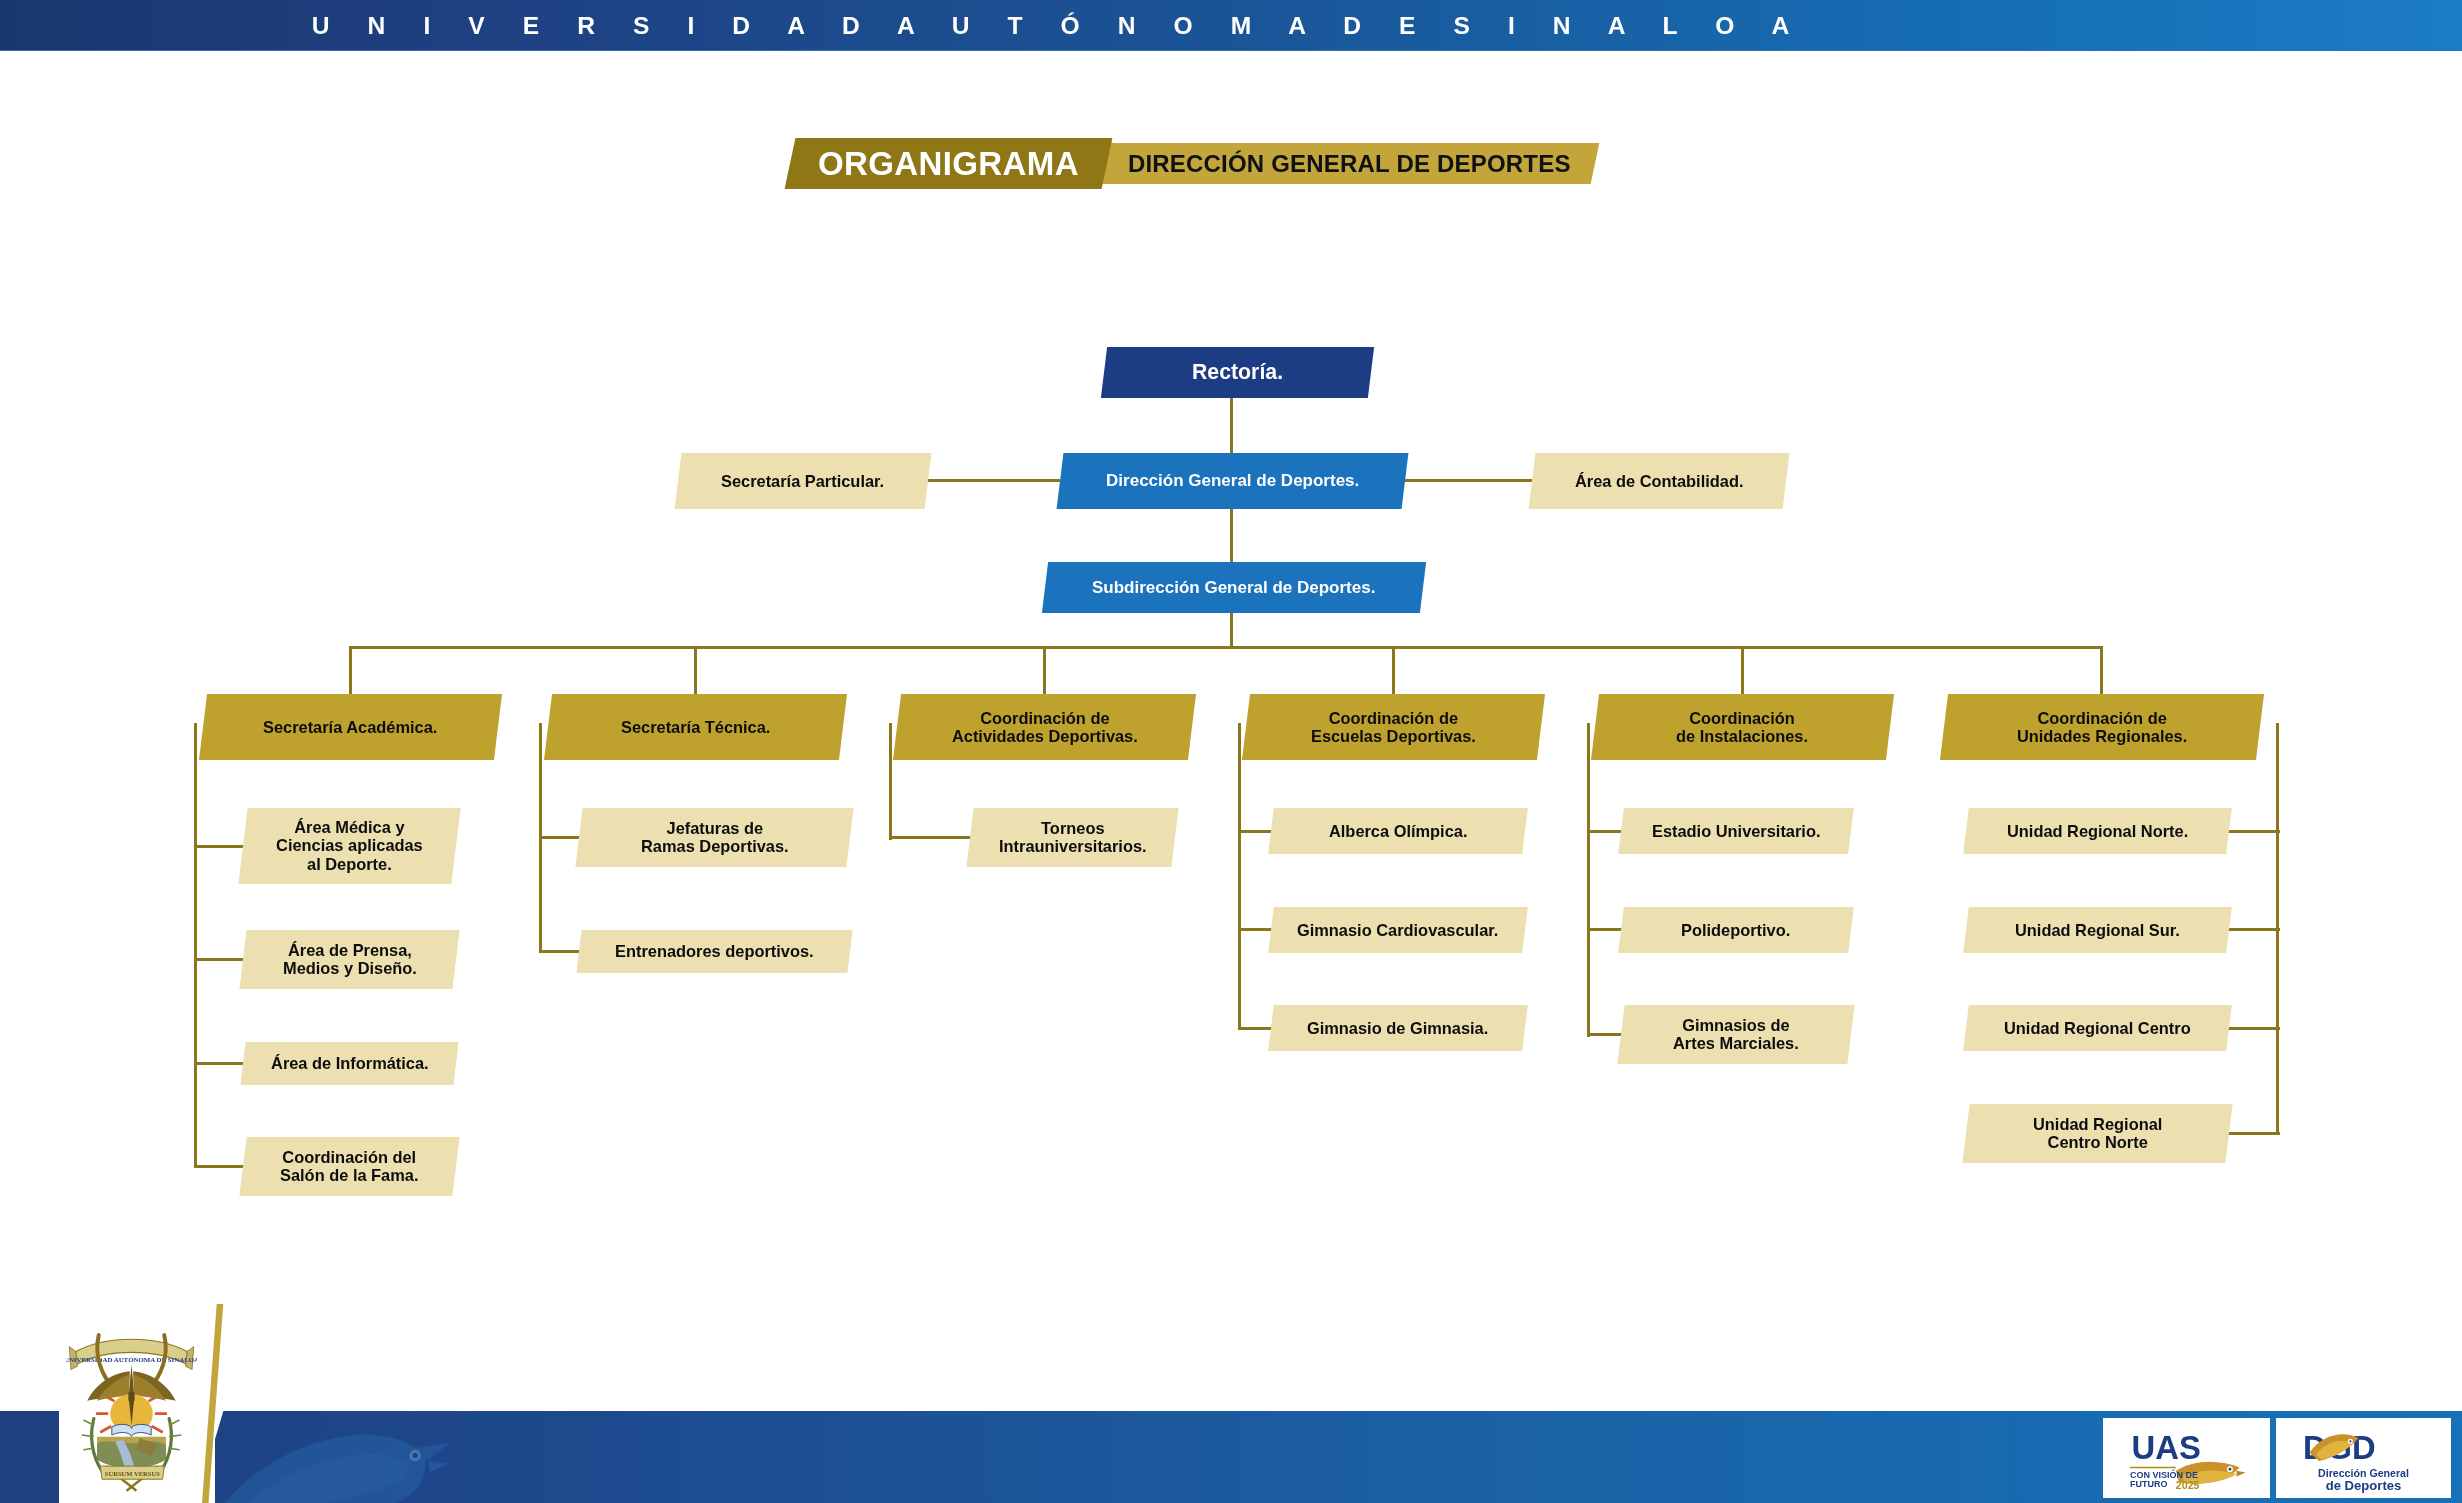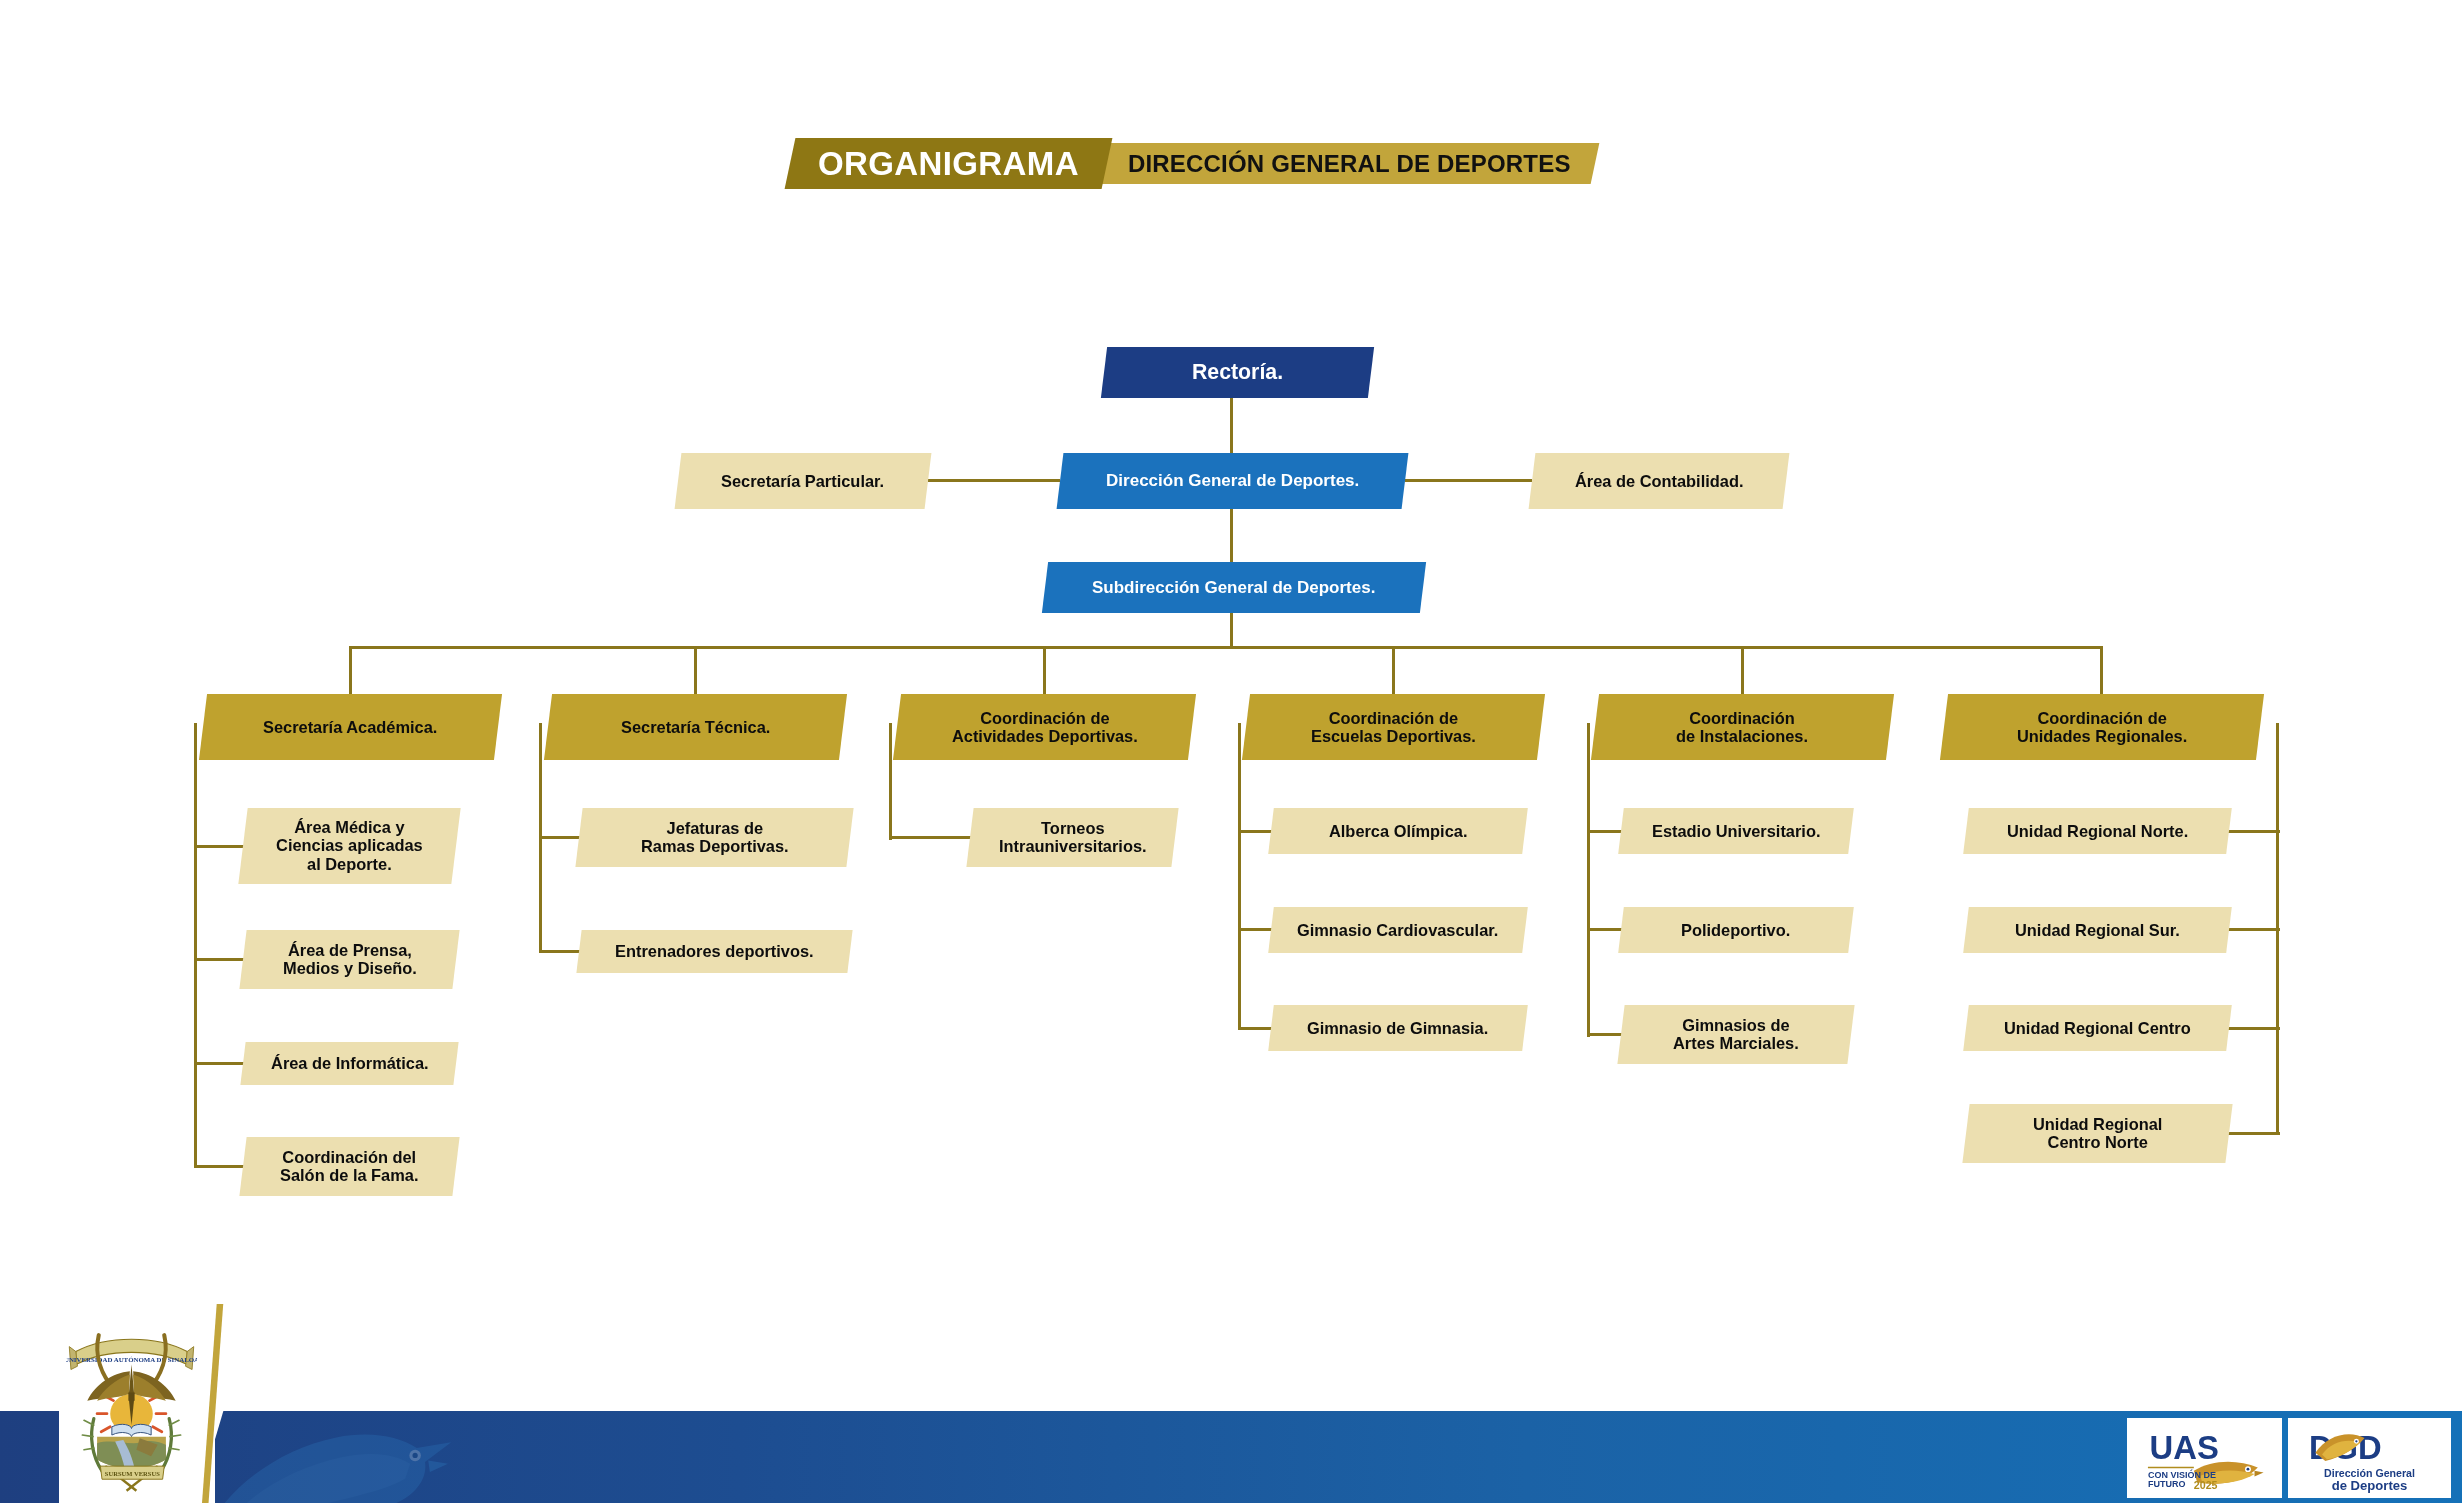--- a/index.html
+++ b/index.html
@@ -79,28 +79,31 @@
     background: #ffffff; z-index: 6;
     clip-path: polygon(0 0, 100% 0, 45% 100%, 0 100%);
     border-right: 0;
   }
   .crest-gold-line {
     position: absolute; left: 202px; top: 1304px; width: 98px; height: 199px; z-index: 7;
   }
   .crest { position: absolute; left: 66px; top: 1322px; width: 131px; height: 172px; z-index: 8; }
 
   .logos { position: absolute; right: 11.5px; top: 1418px; height: 80px; display: flex; align-items: center; gap: 0px; z-index: 9; }
-  .logo-card { background:#ffffff; height: 80px; display:flex; align-items:center; padding: 0 16px; }
+  .logo-card { background:#ffffff; height: 80px; display:flex; align-items:center; padding: 0 22px; }
   .logo-div { width: 5.7px; height: 80px; background: #1571b8; }
 </style>
 </head>
 <body>
 
 <div id="page">
 
+  <div class="topbar">
+    <div class="uni-name">U N I V E R S I D A D   A U T Ó N O M A   D E   S I N A L O A</div>
+  </div>
 
   <div class="title-wrap">
     <div class="banner-dark">
       <span>ORGANIGRAMA</span>
     </div>
     <div class="banner-light">
       <span>DIRECCIÓN GENERAL DE DEPORTES</span>
     </div>
   </div>
 

